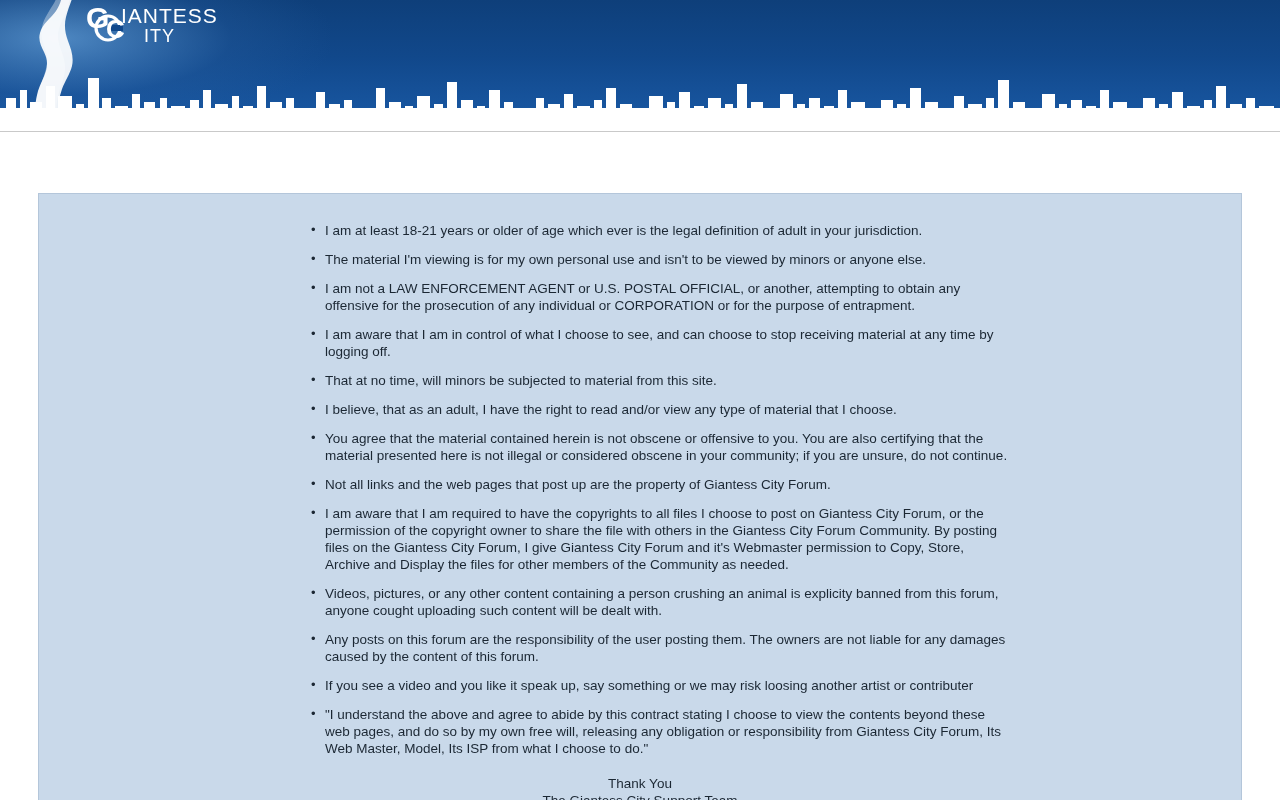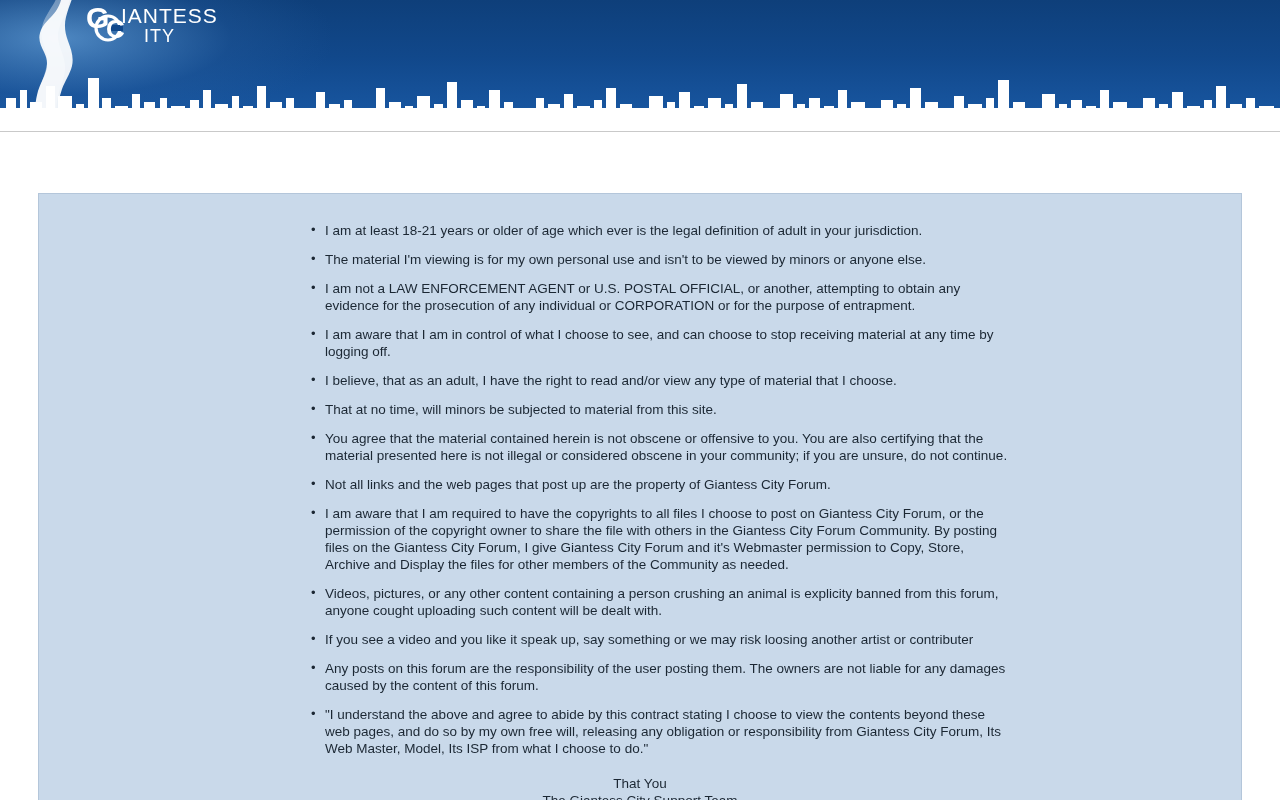--- a/index.html
+++ b/index.html
@@ -267,31 +267,31 @@
   </div>
 </div>
 
 <div class="header-rule"></div>
 
 <div class="page-body">
   <div class="panel">
     <ul class="terms">
       <li>I am at least 18-21 years or older of age which ever is the legal definition of adult in your jurisdiction.</li>
       <li>The material I'm viewing is for my own personal use and isn't to be viewed by minors or anyone else.</li>
-      <li>I am not a LAW ENFORCEMENT AGENT or U.S. POSTAL OFFICIAL, or another, attempting to obtain any evidence for the prosecution of any individual or CORPORATION or for the purpose of entrapment.</li>
+      <li>I am not a LAW ENFORCEMENT AGENT or U.S. POSTAL OFFICIAL, or another, attempting to obtain any offensive for the prosecution of any individual or CORPORATION or for the purpose of entrapment.</li>
       <li>I am aware that I am in control of what I choose to see, and can choose to stop receiving material at any time by logging off.</li>
+      <li>That at no time, will minors be subjected to material from this site.</li>
       <li>I believe, that as an adult, I have the right to read and/or view any type of material that I choose.</li>
-      <li>That at no time, will minors be subjected to material from this site.</li>
       <li>You agree that the material contained herein is not obscene or offensive to you. You are also certifying that the material presented here is not illegal or considered obscene in your community; if you are unsure, do not continue.</li>
       <li>Not all links and the web pages that post up are the property of Giantess City Forum.</li>
       <li>I am aware that I am required to have the copyrights to all files I choose to post on Giantess City Forum, or the permission of the copyright owner to share the file with others in the Giantess City Forum Community. By posting files on the Giantess City Forum, I give Giantess City Forum and it's Webmaster permission to Copy, Store, Archive and Display the files for other members of the Community as needed.</li>
       <li>Videos, pictures, or any other content containing a person crushing an animal is explicity banned from this forum, anyone cought uploading such content will be dealt with.</li>
+      <li>Any posts on this forum are the responsibility of the user posting them. The owners are not liable for any damages caused by the content of this forum.</li>
       <li>If you see a video and you like it speak up, say something or we may risk loosing another artist or contributer</li>
-      <li>Any posts on this forum are the responsibility of the user posting them. The owners are not liable for any damages caused by the content of this forum.</li>
       <li>"I understand the above and agree to abide by this contract stating I choose to view the contents beyond these web pages, and do so by my own free will, releasing any obligation or responsibility from Giantess City Forum, Its Web Master, Model, Its ISP from what I choose to do."</li>
     </ul>
 
     <div class="closing">
-      <div>That You</div>
+      <div>Thank You</div>
       <div>The Giantess City Support Team</div>
     </div>
   </div>
 </div>
 
 </body></html>

